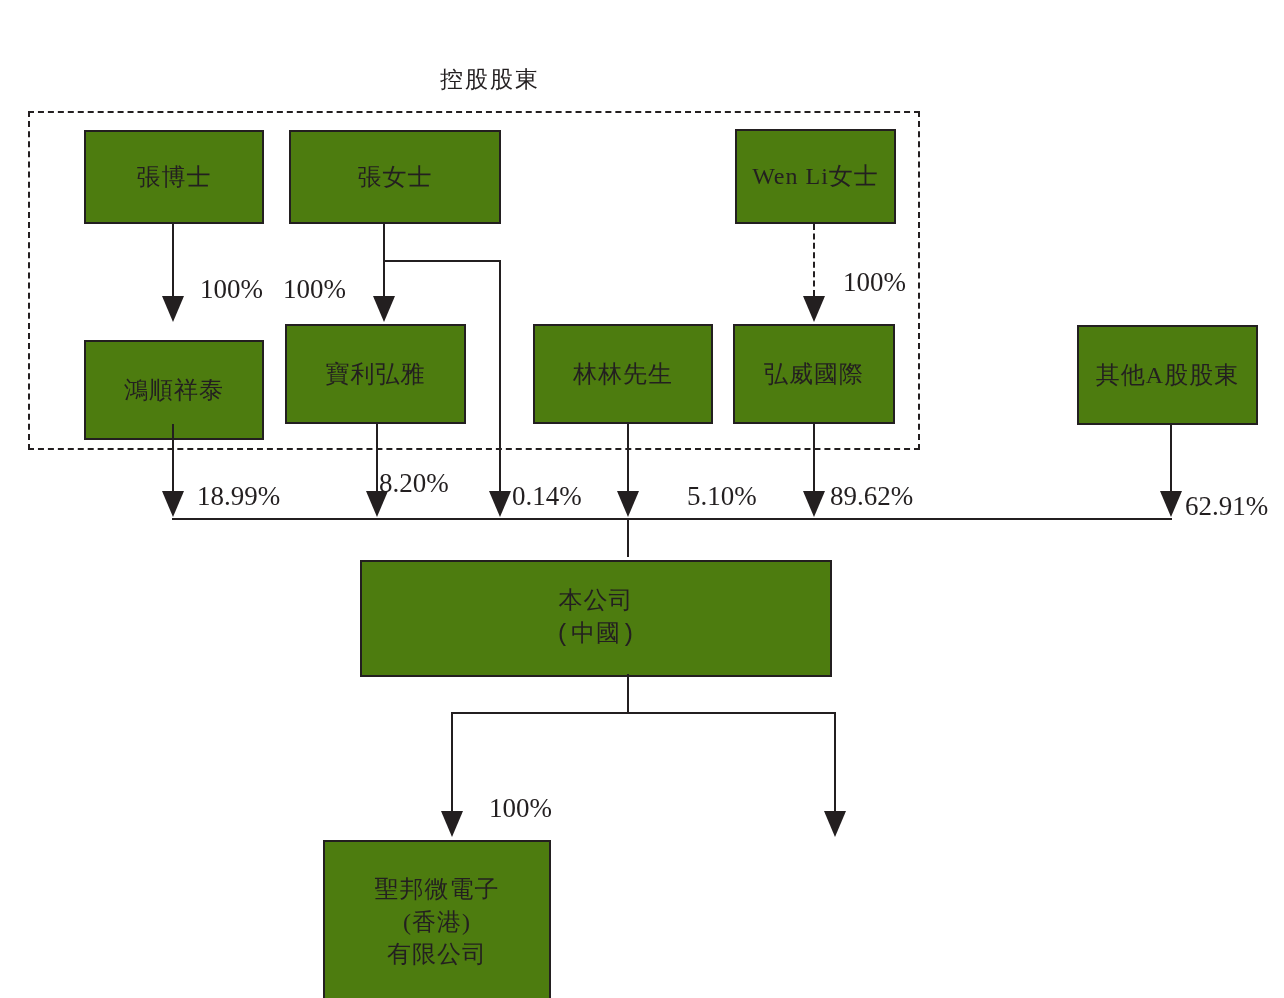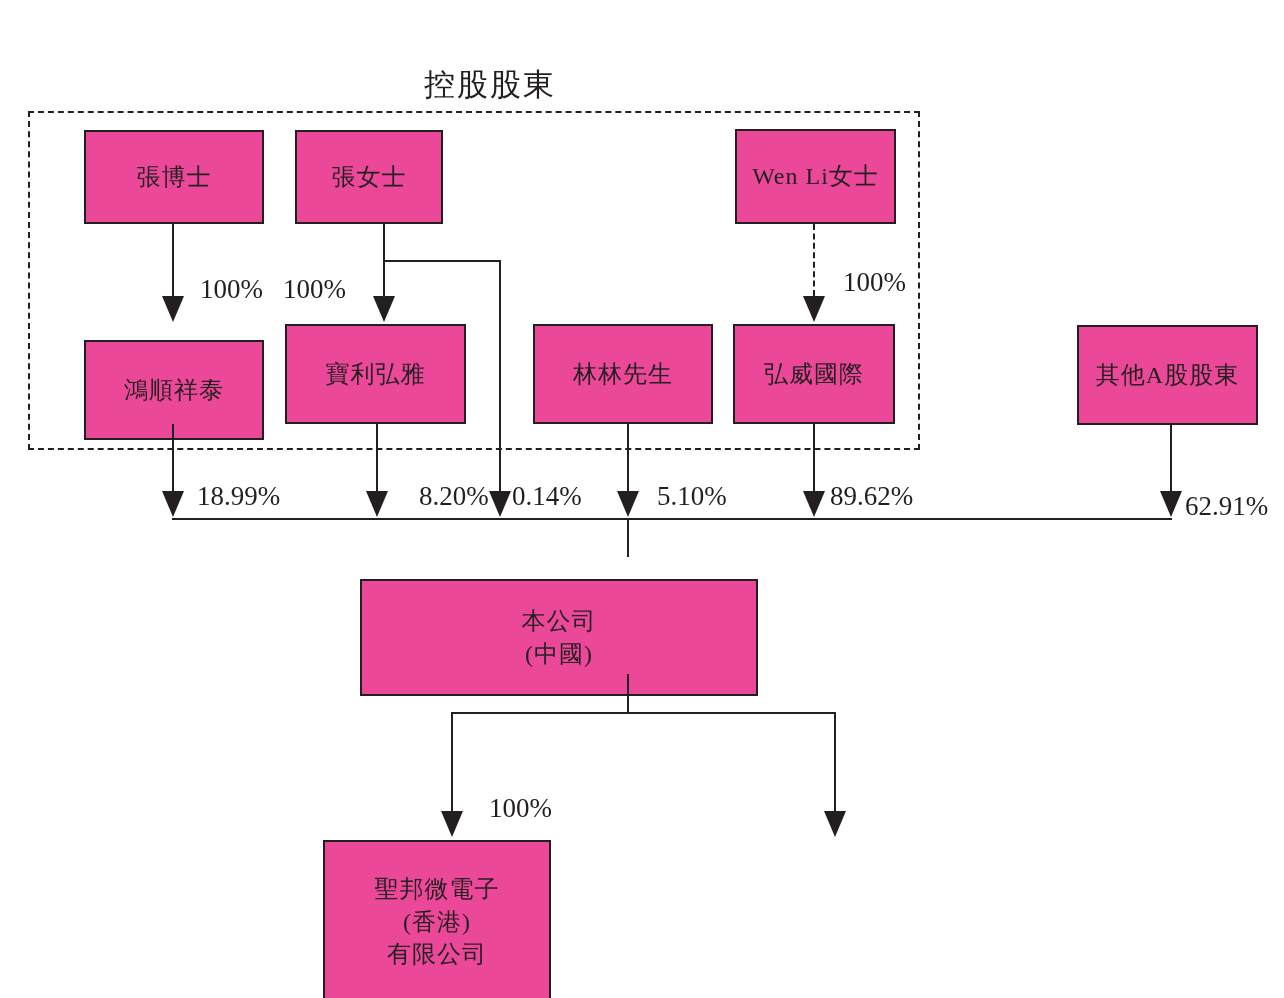--- a/index.html
+++ b/index.html
@@ -1,23 +1,23 @@
 <!DOCTYPE html>
 <html><head>
 <meta charset="utf-8">
 <style>
   html,body{margin:0;padding:0;background:#fff;}
   .canvas{
     position:relative;width:1284px;height:998px;background:#ffffff;
     font-family:"Liberation Serif","DejaVu Serif",serif;color:#231f20;overflow:hidden;
   }
-  .title{position:absolute;text-align:center;font-size:31px;letter-spacing:2px;}
+  .title{position:absolute;text-align:center;font-size:23px;letter-spacing:2px;}
   .dashed-region{position:absolute;border:2px dashed #231f20;box-sizing:border-box;}
   .box{
-    position:absolute;border:2px solid #231f20;box-sizing:border-box;background:#ec4899;
+    position:absolute;border:2px solid #231f20;box-sizing:border-box;background:#4d7c0f;
     display:flex;flex-direction:column;align-items:center;justify-content:center;
     text-align:center;font-size:24px;line-height:1.35;letter-spacing:1px;
   }
   .vl{position:absolute;width:2px;background:#231f20;}
   .hl{position:absolute;height:2px;background:#231f20;}
   .vl-dashed{position:absolute;width:0;border-left:2px dashed #231f20;}
   .ah{position:absolute;width:0;height:0;border-left:11px solid transparent;
       border-right:11px solid transparent;border-top:26px solid #231f20;}
   .pct{position:absolute;font-size:27px;white-space:nowrap;}
   .note-sup{font-size:13px;position:relative;top:-9px;letter-spacing:0;}
@@ -25,21 +25,21 @@
 </head>
 <body>
 
 <div class="canvas">
 
   <div class="title" style="left:330px;top:64px;width:320px;">控股股東</div>
 
   <div class="dashed-region" style="left:28px;top:111px;width:892px;height:339px;"></div>
 
   <div class="box" style="left:84px;top:130px;width:180px;height:94px;">張博士</div>
-  <div class="box" style="left:295px;top:130px;width:148px;height:94px;">張女士</div>
+  <div class="box" style="left:289px;top:130px;width:212px;height:94px;">張女士</div>
   <div class="box" style="left:735px;top:129px;width:161px;height:95px;">Wen Li女士</div>
 
   <div class="box" style="left:84px;top:324px;width:180px;height:100px;margin-top:16px;">鴻順祥泰</div>
   <div class="box" style="left:285px;top:324px;width:181px;height:100px;">寶利弘雅</div>
   <div class="box" style="left:533px;top:324px;width:180px;height:100px;">林林先生</div>
   <div class="box" style="left:733px;top:324px;width:162px;height:100px;">弘威國際</div>
   <div class="box" style="left:1077px;top:325px;width:181px;height:100px;">其他A股股東</div>
 
   <div class="vl" style="left:172px;top:224px;height:72px;"></div>
   <div class="ah" style="left:162px;top:296px;"></div>
@@ -67,30 +67,30 @@
   <div class="vl" style="left:627px;top:424px;height:67px;"></div>
   <div class="ah" style="left:617px;top:491px;"></div>
 
   <div class="vl" style="left:813px;top:424px;height:67px;"></div>
   <div class="ah" style="left:803px;top:491px;"></div>
 
   <div class="vl" style="left:1170px;top:425px;height:66px;"></div>
   <div class="ah" style="left:1160px;top:491px;"></div>
 
   <div class="pct" style="left:197px;top:481px;">18.99%</div>
-  <div class="pct" style="left:379px;top:481px;margin-left:40px;">8.20%</div>
+  <div class="pct" style="left:379px;top:468px;">8.20%</div>
   <div class="pct" style="left:512px;top:481px;">0.14%</div>
-  <div class="pct" style="left:657px;top:481px;">5.10%</div>
+  <div class="pct" style="left:687px;top:481px;">5.10%</div>
   <div class="pct" style="left:830px;top:481px;">89.62%</div>
   <div class="pct" style="left:1185px;top:491px;text-align:center;">62.91%</div>
 
   <div class="hl" style="left:172px;top:518px;width:1000px;"></div>
   <div class="vl" style="left:627px;top:520px;height:37px;"></div>
 
-  <div class="box" style="left:360px;top:579px;width:398px;height:117px;">
+  <div class="box" style="left:360px;top:560px;width:472px;height:117px;font-family:Liberation Mono, monospace;">
     <div>本公司</div>
     <div>(中國)</div>
   </div>
 
   <div class="vl" style="left:627px;top:674px;height:39px;"></div>
   <div class="hl" style="left:451px;top:712px;width:385px;"></div>
 
   <div class="vl" style="left:451px;top:712px;height:99px;"></div>
   <div class="ah" style="left:441px;top:811px;"></div>
   <div class="pct" style="left:489px;top:793px;">100%</div>

